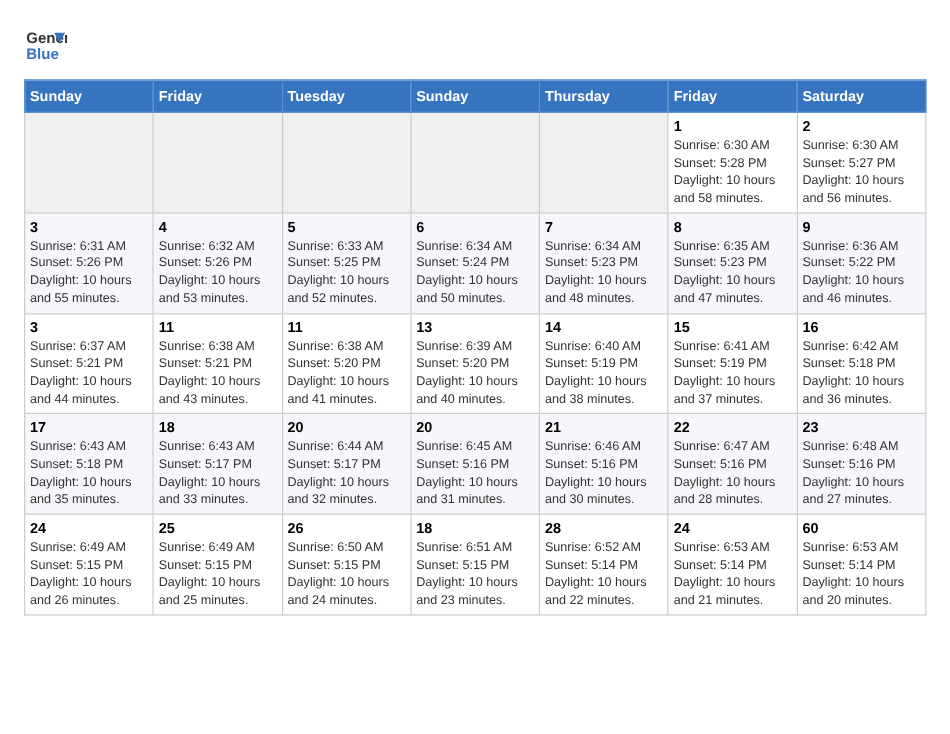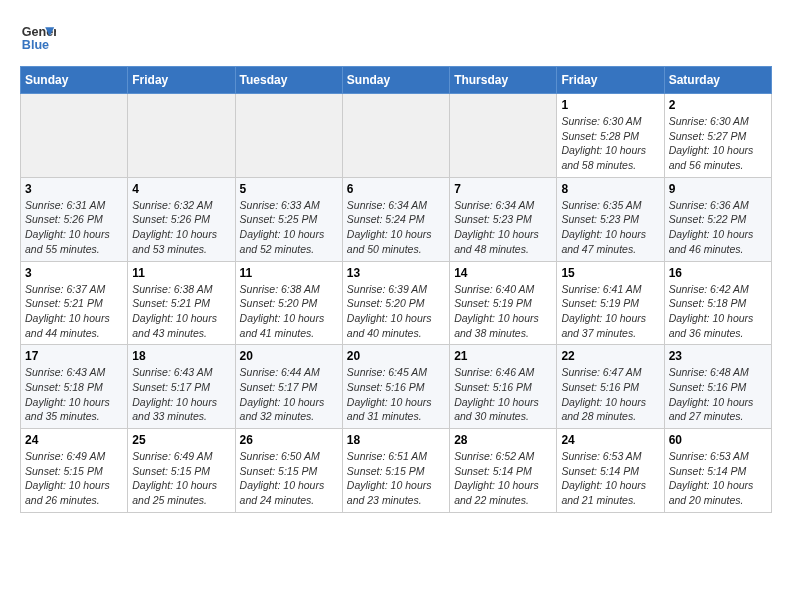--- a/index.html
+++ b/index.html
@@ -64,21 +64,20 @@
     .day-num {
       font-weight: bold;
       font-size: 12px;
       display: block;
       margin-bottom: 2px;
     }
     .day-info {
       font-size: 10.5px;
       color: #333;
       line-height: 1.4;
-      font-style: italic;
     }
     .empty-cell {
       background: #f0f0f0 !important;
     }
   </style>
 </head>
 <body>
 
 <div class="header-area">
   <div class="logo">

